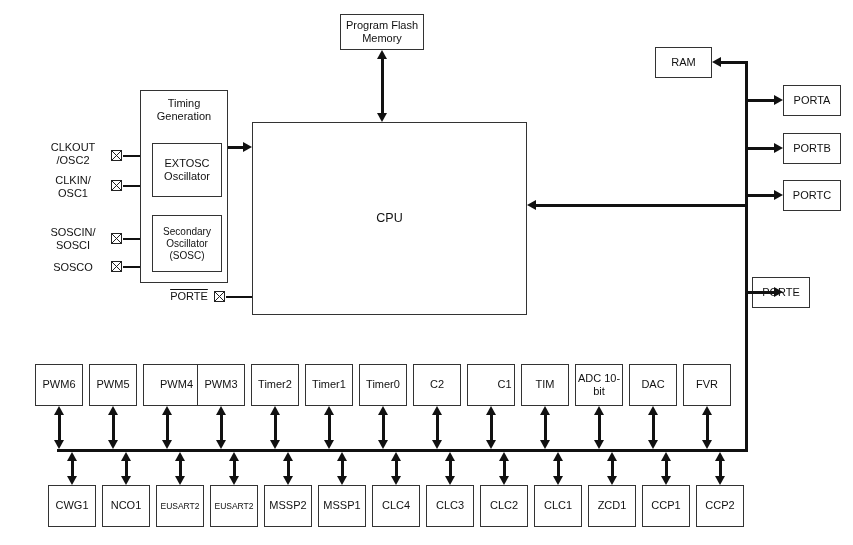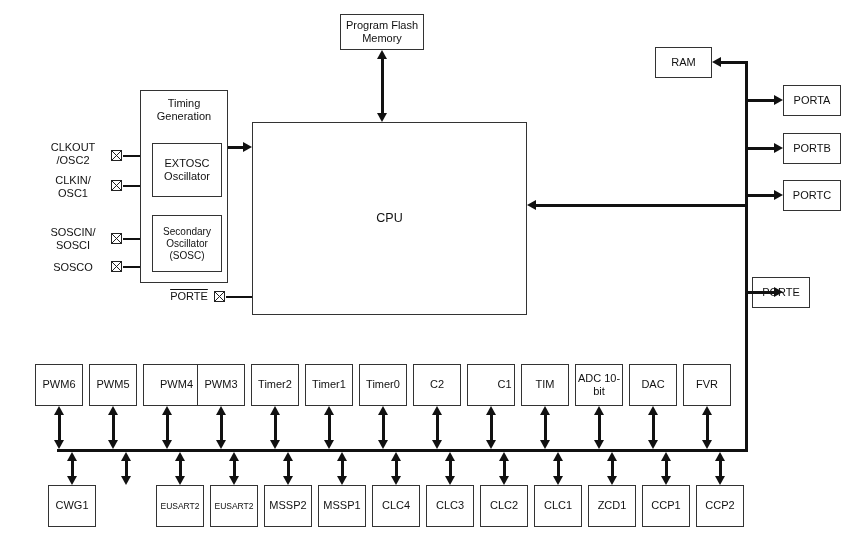--- a/index.html
+++ b/index.html
@@ -143,20 +143,21 @@
     <div class="tri-up" style="left: 647.5px; top: 406px;"></div>
     <div class="tri-down" style="left: 647.5px; top: 440px;"></div>
     <div class="box" style="left: 683px; top: 364px; width: 48px; height: 42px;">FVR</div>
     <div class="line" style="left: 705.5px; top: 414px; width: 3px; height: 27px;"></div>
     <div class="tri-up" style="left: 701.5px; top: 406px;"></div>
     <div class="tri-down" style="left: 701.5px; top: 440px;"></div>
     <div class="box" style="left: 48px; top: 485px; width: 48px; height: 42px;">CWG1</div>
     <div class="line" style="left: 70.5px; top: 460px; width: 3px; height: 17px;"></div>
     <div class="tri-up" style="left: 66.5px; top: 452px;"></div>
     <div class="tri-down" style="left: 66.5px; top: 476px;"></div>
+    <div class="box" style="left: 102px; top: 485px; width: 48px; height: 42px;">NCO1</div>
     <div class="line" style="left: 124.5px; top: 460px; width: 3px; height: 17px;"></div>
     <div class="tri-up" style="left: 120.5px; top: 452px;"></div>
     <div class="tri-down" style="left: 120.5px; top: 476px;"></div>
     <div class="box tiny" style="left: 156px; top: 485px; width: 48px; height: 42px;">EUSART2</div>
     <div class="line" style="left: 178.5px; top: 460px; width: 3px; height: 17px;"></div>
     <div class="tri-up" style="left: 174.5px; top: 452px;"></div>
     <div class="tri-down" style="left: 174.5px; top: 476px;"></div>
     <div class="box tiny" style="left: 210px; top: 485px; width: 48px; height: 42px;">EUSART2</div>
     <div class="line" style="left: 232.5px; top: 460px; width: 3px; height: 17px;"></div>
     <div class="tri-up" style="left: 228.5px; top: 452px;"></div>

